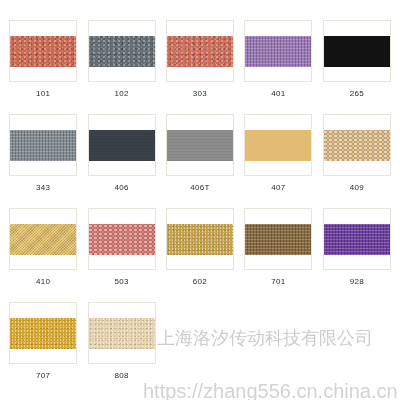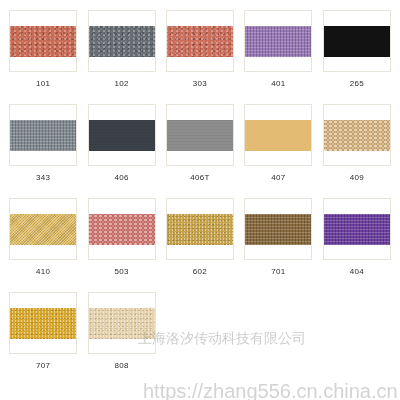--- a/index.html
+++ b/index.html
@@ -7,21 +7,21 @@
     width:400px;height:400px;
     background:#ffffff;
     font-family:"Liberation Sans", sans-serif;
     overflow:hidden;
     position:relative;
   }
   #sheet{
     position:relative;
     width:400px;height:331px;
     box-sizing:border-box;
-    padding:6px 4px 0 4px;
+    padding:16px 4px 0 4px;
   }
   .grid{
     display:grid;
     grid-template-columns:repeat(5,1fr);
     grid-template-rows:repeat(4,94px);
     column-gap:0px;
     row-gap:0px;
   }
   .cell{
     position:relative;
@@ -112,22 +112,22 @@
   }
 
   
   #watermark{
     position:absolute;
     left:0;top:0;width:400px;height:400px;
     pointer-events:none;
   }
   .wm-cn{
     position:absolute;
-    left:138px;top:326px;
-    font-size:14px;
+    left:157px;top:326px;
+    font-size:18px;
     line-height:24px;
     color:rgba(120,120,120,.38);
     white-space:nowrap;
     font-family:"DejaVu Sans", sans-serif;
   }
   .wm-url{
     position:absolute;
     left:143px;top:352px;
     font-size:20px;
     line-height:22px;
@@ -271,21 +271,21 @@
       </div>
       <div class="label">701</div>
     </div>
 
     <div class="cell">
       <div class="card">
         <div class="swatch" style="background: rgb(108, 63, 160);">
           <div class="tex t-basket"></div>
         </div>
       </div>
-      <div class="label">404</div>
+      <div class="label">928</div>
     </div>
 
     <div class="cell">
       <div class="card">
         <div class="swatch" style="background: rgb(217, 169, 47);">
           <div class="tex t-sand"></div>
         </div>
       </div>
       <div class="label">707</div>
     </div>

